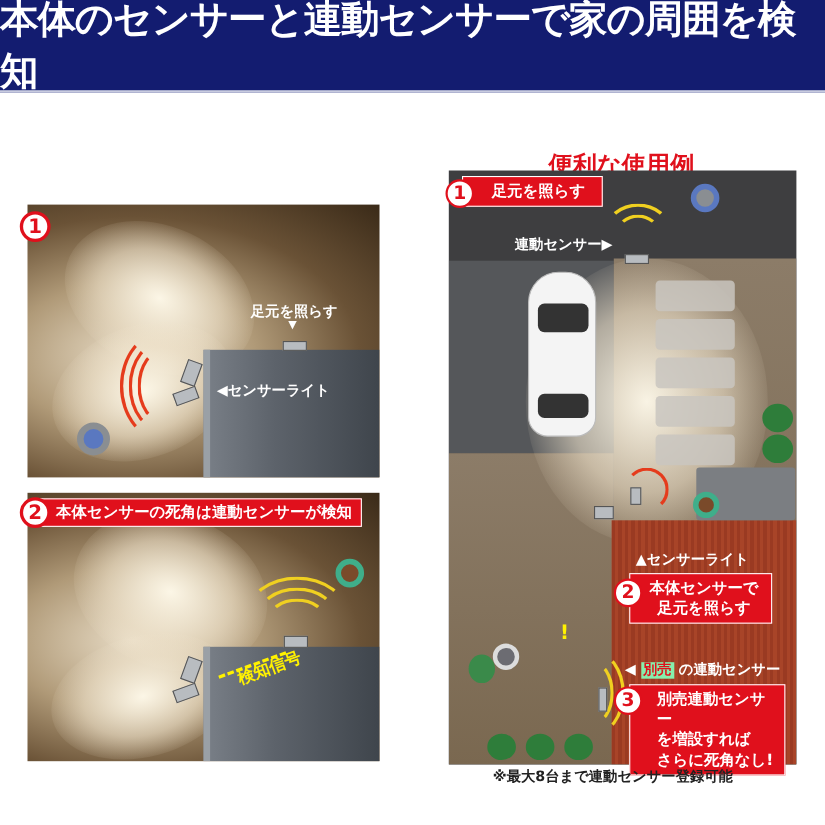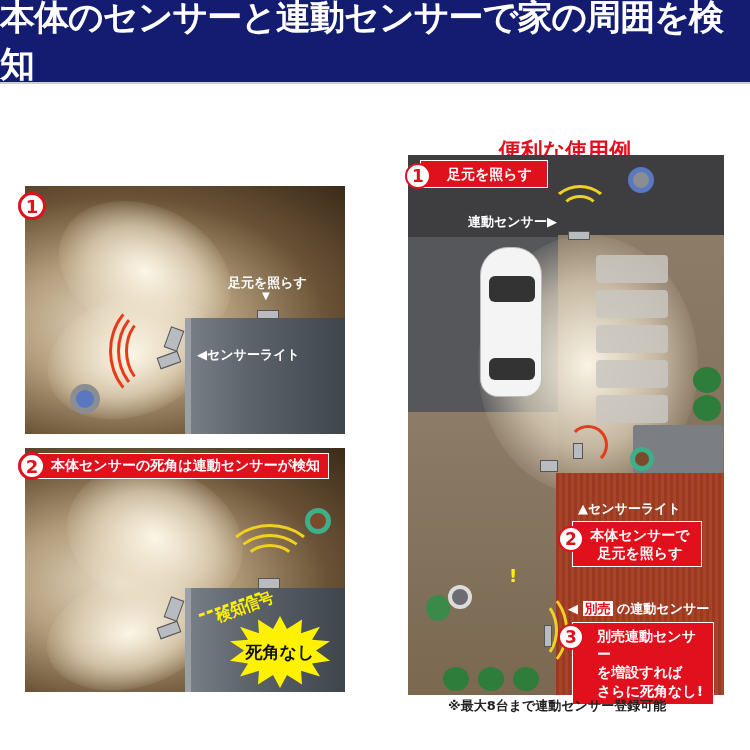--- a/index.html
+++ b/index.html
@@ -27,21 +27,21 @@
   .road { position:absolute; background:#55575a; }
   .drive { position:absolute; background:linear-gradient(180deg,#8c7c68,#7a6850); }
   .tile { position:absolute; background:#c9c6c0; border-radius:4px; opacity:.85; }
   .car { position:absolute; background:#f4f4f4; border-radius:28px 28px 18px 18px; border:1px solid #bbb; }
   .car .win { position:absolute; background:#333; border-radius:6px; }
   .roof { position:absolute; background:repeating-linear-gradient(90deg,#9a3a22 0 3px,#a84428 3px 6px); }
   .bush { position:absolute; background:#2e7d3a; border-radius:50%; }
   .rbox { position:absolute; background:#e0101c; color:#fff; font-weight:bold; font-size:14px; line-height:1.3; padding:4px 8px 4px 26px; border:1px solid #fff; }
   .rnum { position:absolute; width:26px; height:26px; border-radius:50%; background:#fff; color:#e0101c; font-weight:bold; font-size:17px; display:flex; align-items:center; justify-content:center; border:2px solid #e0101c; z-index:2; }
   .footnote { position:absolute; font-size:13px; font-weight:bold; color:#222; white-space:nowrap; }
-  .tag { background:#ffffff; color:#e0101c; padding:0 2px; }
+  .tag { background:#86efac; color:#e0101c; padding:0 2px; }
 </style>
 </head>
 <body>
 
 <div class="header">
   <h1>本体のセンサーと連動センサーで家の周囲を検知</h1>
 </div>
 
 <div class="section-title" style="left:20px; top:120px; width:335px; font-size:26px;">
 </div>
@@ -73,23 +73,20 @@
   <div class="house-edge" style="left:160px; top:140px; width:6px; height:104px;"></div>
   <div class="device" style="left:233px; top:130px; width:22px; height:11px;"></div>
   <div class="arc" style="left:218px; top:96px; width:54px; height:40px; border-width:3px; border-top-color:#f0d020;"></div>
   <div class="arc" style="left:208px; top:86px; width:74px; height:56px; border-width:3px; border-top-color:#f0d020;"></div>
   <div class="arc" style="left:198px; top:76px; width:94px; height:72px; border-width:3px; border-top-color:#f0d020;"></div>
   <div class="person" style="left:280px; top:60px; width:26px; height:26px; background:#7a4a2a; border:5px solid #3fae8a;"></div>
   <div class="device" style="left:142px; top:150px; width:14px; height:22px; transform:rotate(20deg);"></div>
   <div class="device" style="left:133px; top:176px; width:22px; height:12px; transform:rotate(-20deg);"></div>
   <div class="dotted" style="left:172px; top:155px; width:65px;"></div>
   <div class="signal" style="left:190px; top:150px;">検知信号</div>
-  <div class="burst" style="left:205px; top:168px; width:100px; height:72px;">
-    <span>死角なし</span>
-  </div>
 </div>
 <div class="badge" style="left:18px; top:452px;">
   <div class="num">2</div>
   <div class="txt">本体センサーの死角は連動センサーが検知</div>
 </div>
 
 <div class="section-title" style="left:405px; top:138px; width:320px; font-size:22px;">便利な使用例</div>
 
 <div class="panel right-panel" style="left:408px; top:155px; width:316px; height:540px;">
   <div class="road" style="left:0; top:82px; width:150px; height:175px;"></div>

